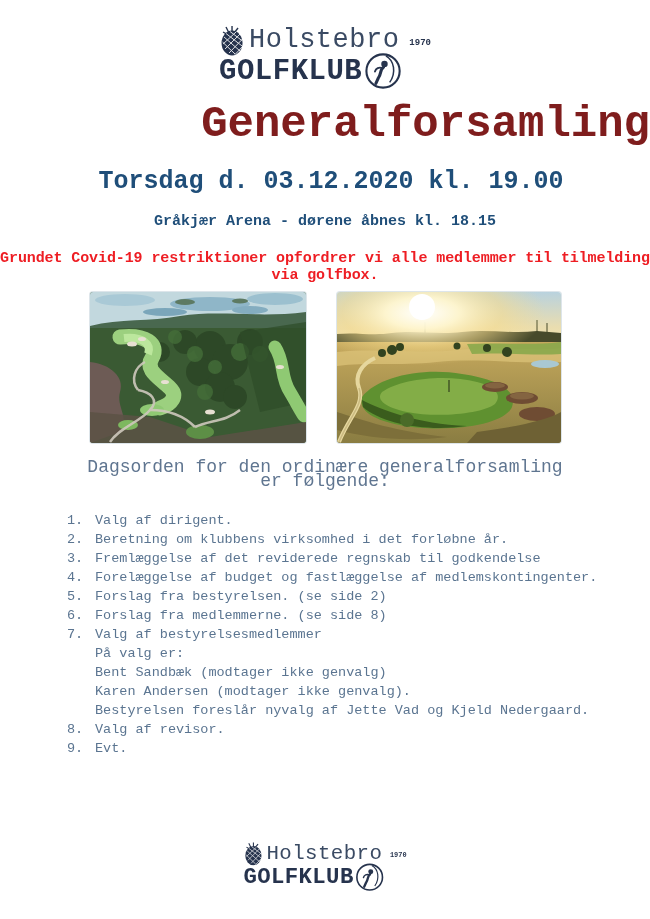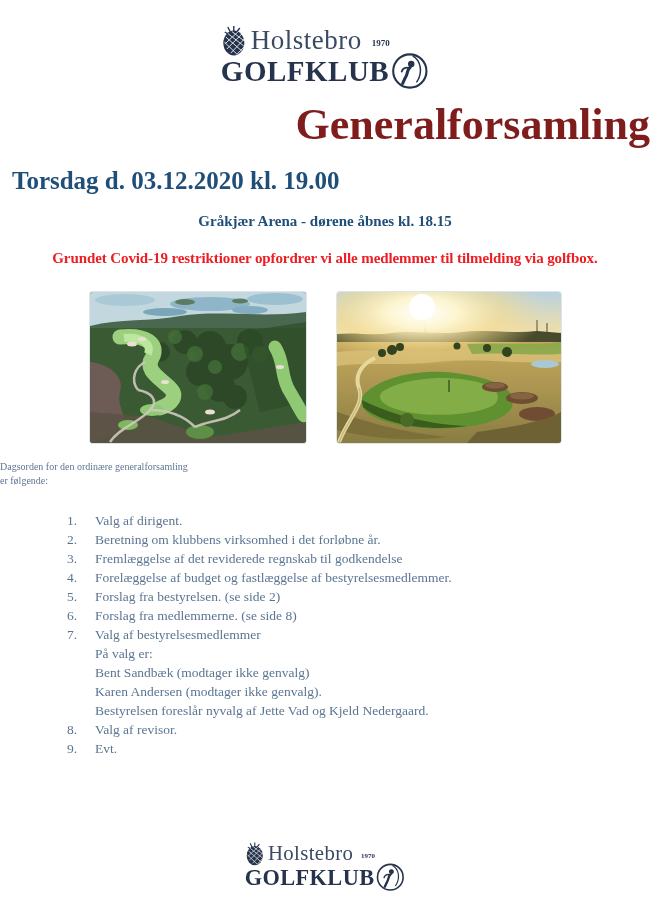--- a/index.html
+++ b/index.html
@@ -1,55 +1,55 @@
 <!DOCTYPE html>
 <html><head>
 <meta charset="utf-8">
 <style>
   html,body{margin:0;padding:0;background:#fff;}
   .page{
     position:relative;
     width:650px;height:919px;
     background:#ffffff;
-    font-family:Liberation Serif, serif;
+    font-family:Liberation Mono, monospace;
     overflow:hidden;
   }
 
   
   .logo{display:flex;flex-direction:column;align-items:flex-start;}
   .logo-top{position:absolute;top:24px;left:50%;transform:translateX(-50%);}
   .logo-bottom{position:absolute;top:841px;left:50%;transform:translateX(-50%) scale(0.77);transform-origin:top center;}
   .logo-row1{display:flex;align-items:center;}
   .logo-row2{display:flex;align-items:center;margin-top:-4px;}
   .pinecone{display:inline-flex;margin-right:4px;}
   .logo-name{font-size:27px;font-weight:400;color:#3a4a63;letter-spacing:0.5px;}
   .logo-year{font-size:9px;font-weight:600;color:#26334d;margin-left:10px;margin-bottom:-6px;align-self:center;}
   .logo-klub{font-size:29px;font-weight:700;color:#26334d;letter-spacing:0.5px;}
   .golfer{display:inline-flex;margin-left:2px;}
 
   
   .title{position:absolute;top:99px;left:0;right:0;text-align:right;
          font-size:44px;font-weight:700;color:#7f1d1d;}
-  .date-line{position:absolute;top:167px;left:0;right:0;text-align:left;
+  .date-line{position:absolute;top:167px;left:0;right:0;text-align:center;
          font-size:25px;font-weight:700;color:#1f4e79;margin-left:12px;}
   .venue-line{position:absolute;top:213px;left:0;right:0;text-align:center;
          font-size:15px;font-weight:700;color:#1f4e79;}
 
   
   .covid{position:absolute;top:250px;left:0;right:0;text-align:center;
          font-size:15px;font-weight:700;color:#ee1d23;line-height:17px;letter-spacing:-0.1px;}
 
   
   .photos{position:absolute;top:292px;left:0;right:0;display:flex;justify-content:center;align-items:center;gap:31px;}
   .photo{border-radius:3px;overflow:hidden;box-shadow:0 0 0 1px rgba(120,150,170,0.25);line-height:0;}
   .photo svg{display:block;}
 
   
-  .intro{position:absolute;top:460px;left:0;right:0;
-         font-size:10px;color:#5f7590;line-height:14px;}
+  .intro{position:absolute;top:460px;left:0;right:0;text-align:center;
+         font-size:18px;color:#5f7590;line-height:14px;}
   .agenda{position:absolute;top:511px;left:67px;right:20px;
          font-size:13.5px;color:#5b7591;line-height:19px;}
   .agenda-item{display:flex;}
   .agenda-num{width:28px;flex:none;}
   .agenda-sub{padding-left:28px;}
 </style>
 </head>
 <body>
 
 <div class="page">
@@ -232,21 +232,21 @@
     <div class="agenda-item">
       <span class="agenda-num">2.</span>
       <span class="agenda-text">Beretning om klubbens virksomhed i det forløbne år.</span>
     </div>
     <div class="agenda-item">
       <span class="agenda-num">3.</span>
       <span class="agenda-text">Fremlæggelse af det reviderede regnskab til godkendelse</span>
     </div>
     <div class="agenda-item">
       <span class="agenda-num">4.</span>
-      <span class="agenda-text">Forelæggelse af budget og fastlæggelse af bestyrelsesmedlemmer.</span>
+      <span class="agenda-text">Forelæggelse af budget og fastlæggelse af medlemskontingenter.</span>
     </div>
     <div class="agenda-item">
       <span class="agenda-num">5.</span>
       <span class="agenda-text">Forslag fra bestyrelsen. (se side 2)</span>
     </div>
     <div class="agenda-item">
       <span class="agenda-num">6.</span>
       <span class="agenda-text">Forslag fra medlemmerne. (se side 8)</span>
     </div>
     <div class="agenda-item">

